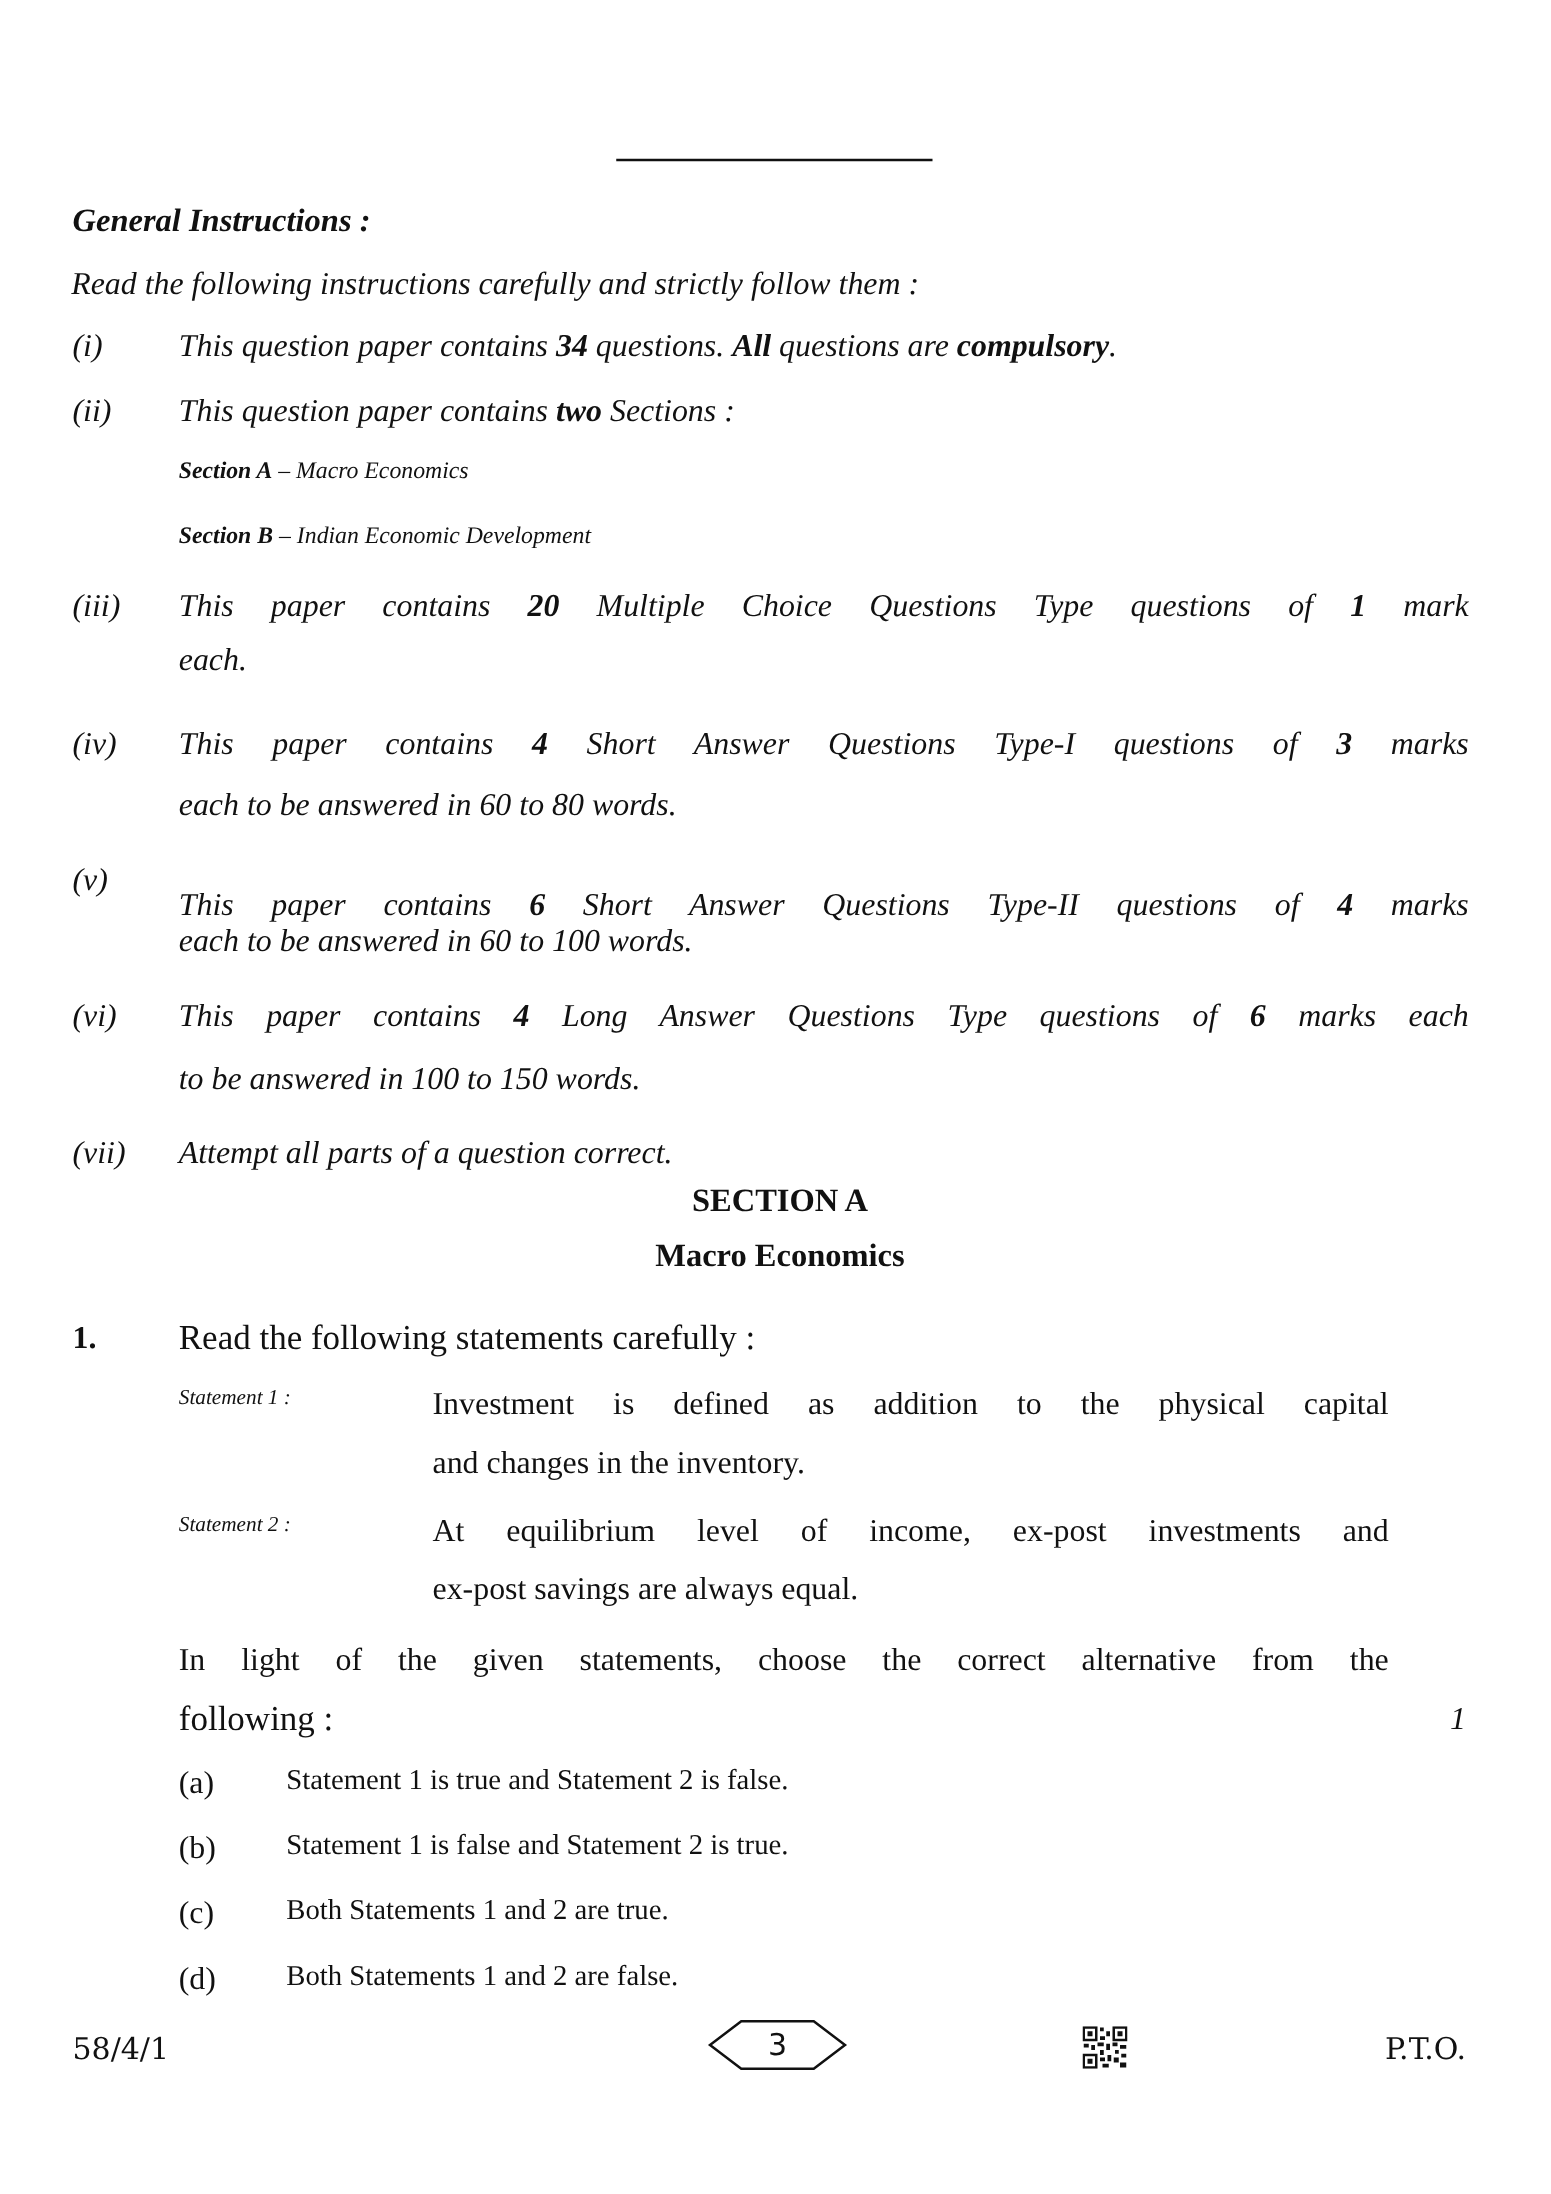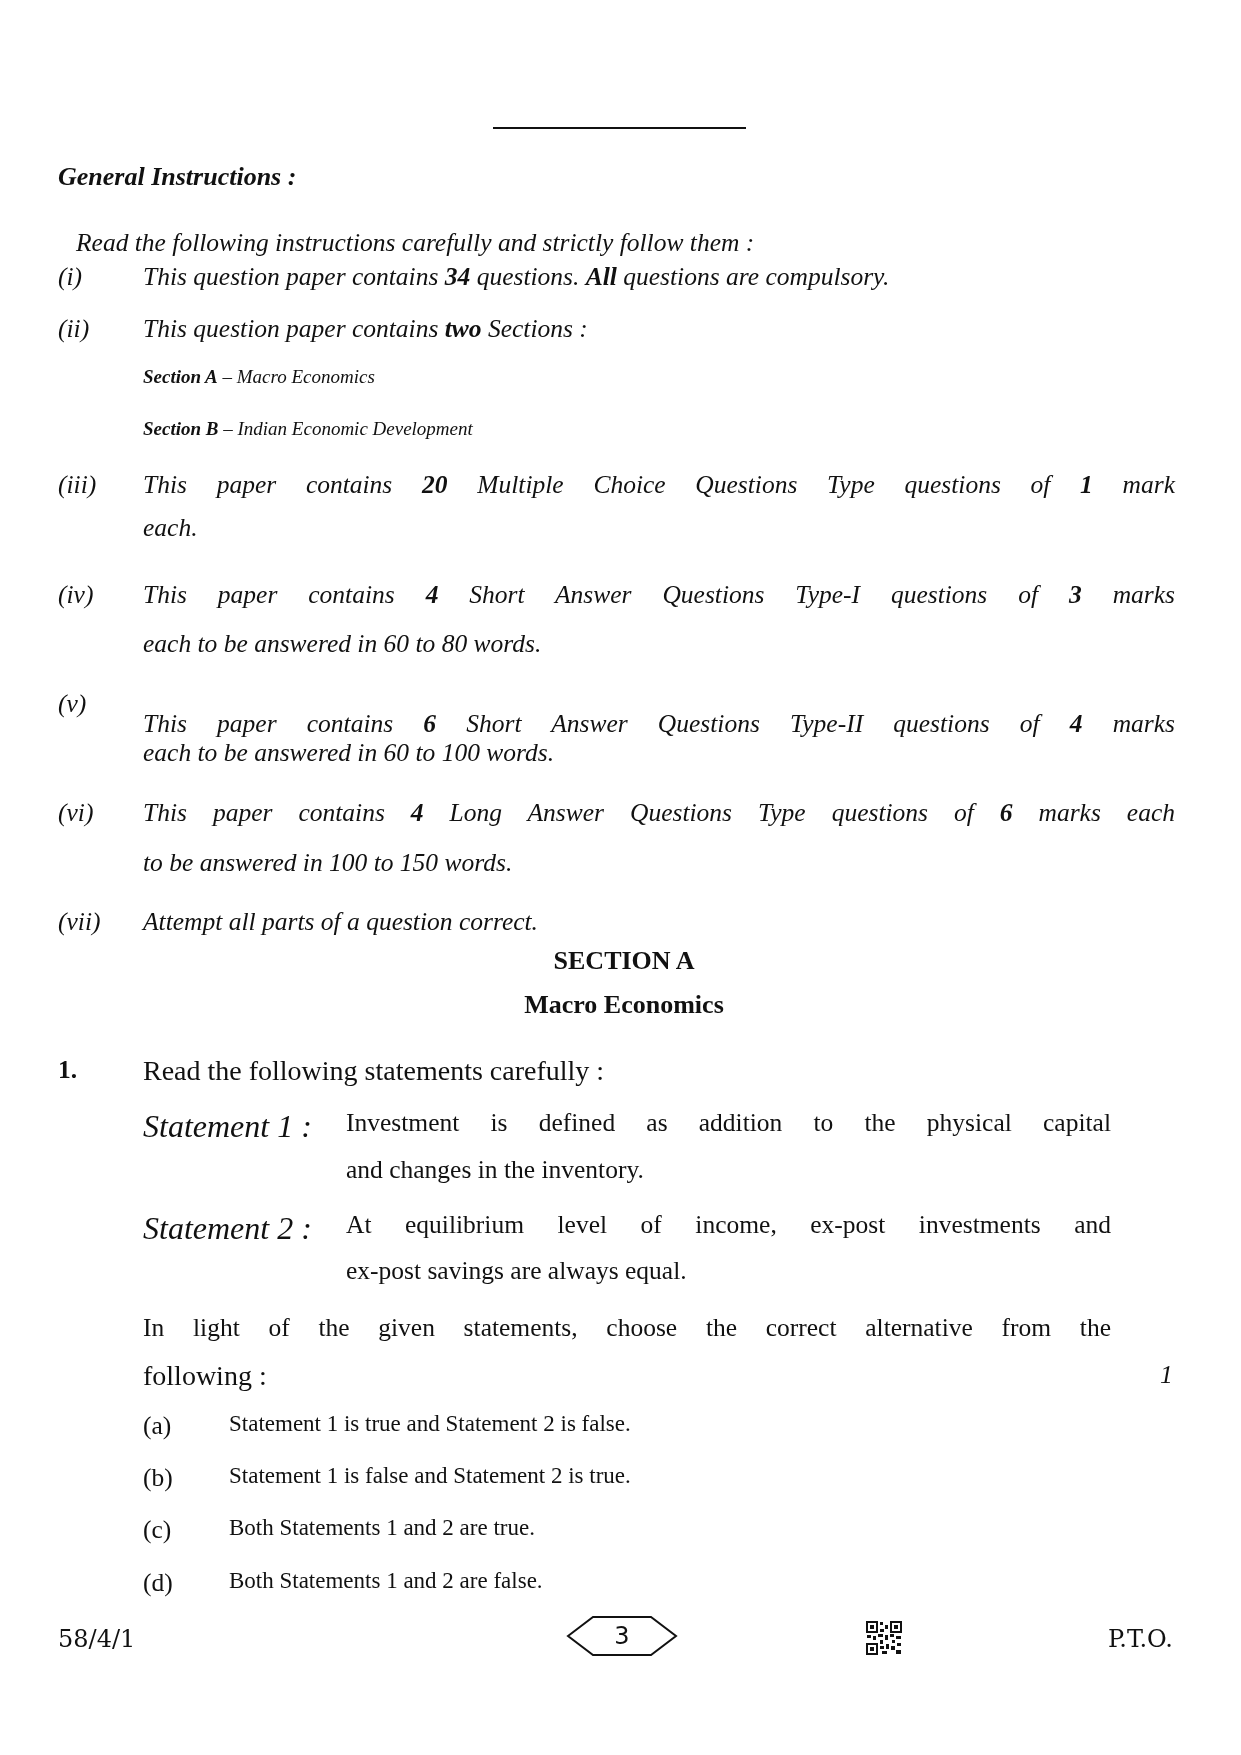--- a/index.html
+++ b/index.html
@@ -8,32 +8,32 @@
     font-family: "DejaVu Serif", "Liberation Serif", serif;
     color: #111111;
   }
   .abs { position: absolute; white-space: nowrap; }
   .topline { position: absolute; left: 493px; top: 127px; width: 253px; height: 2px; background: #111; }
 
   .serif { font-family: "Liberation Serif", "DejaVu Serif", serif; }
   .b { font-weight: bold; }
 
   .gi-title { left: 58px; top: 162px; font-size: 26px; font-weight: bold; font-style: italic; }
-  .gi-intro { left: 76px; top: 212px; font-size: 25.5px; font-style: italic; margin-top: 16px; }
+  .gi-intro { left: 57px; top: 212px; font-size: 25.5px; font-style: italic; }
 
   .inst-num { left: 58px; font-size: 25.5px; font-style: italic; }
   .inst-line { left: 143px; width: 1032px; font-size: 25.5px; font-style: italic; text-align: justify; text-align-last: justify; }
   .inst-line.last { text-align-last: left; }
   .sec-line { left: 143px; font-size: 19px; font-style: italic; }
 
   .sec-head { left: 0; width: 1248px; text-align: center; font-size: 26px; font-weight: bold; }
 
   .q-num { left: 58px; font-size: 25.5px; font-weight: bold; }
   .q-text { font-size: 28px; }
-  .stmt-label { left: 143px; font-size: 32px; font-style: italic; }
+  .stmt-label { left: 143px; font-size: 17px; font-style: italic; }
   .stmt-text { left: 346px; width: 765px; font-size: 25.5px; text-align: justify; text-align-last: justify; }
   .stmt-text.last { text-align-last: left; }
   .prompt { left: 143px; width: 968px; font-size: 25.5px; text-align: justify; text-align-last: justify; }
   .marks { left: 1160px; font-size: 25.5px; font-style: italic; }
   .opt-label { left: 143px; font-size: 25.5px; }
   .opt-text { left: 229px; font-size: 23px; }
 
   .footer-code { left: 58px; top: 1625px; font-size: 24px; font-family: "DejaVu Serif", serif; text-align: center; }
   .footer-pto { left: 1108px; top: 1625px; font-size: 24px; font-family: "DejaVu Serif", serif; }
   .page-hex { position: absolute; left: 566px; top: 1615px; width: 112px; height: 42px; }
@@ -43,21 +43,21 @@
 </style>
 </head>
 <body>
 
 <div class="topline"></div>
 
 <div class="abs serif gi-title">General Instructions :</div>
 <div class="abs serif gi-intro">Read the following instructions carefully and strictly follow them :</div>
 
 <div class="abs serif inst-num" style="top:262px">(i)</div>
-<div class="abs serif inst-line last" style="top:262px"><span>This question paper contains </span><span style="font-weight: bold;">34</span><span> questions. </span><span style="font-weight: bold;">All</span><span> questions are </span><span style="font-weight: normal;">compulsory</span><span>.</span></div>
+<div class="abs serif inst-line last" style="top:262px"><span>This question paper contains </span><span style="font-weight: bold;">34</span><span> questions. </span><span style="font-weight: bold;">All</span><span> questions are </span><span style="font-weight: bold;">compulsory</span><span>.</span></div>
 
 <div class="abs serif inst-num" style="top:314px">(ii)</div>
 <div class="abs serif inst-line last" style="top:314px"><span>This question paper contains </span><span style="font-weight: bold;">two</span><span> Sections :</span></div>
 <div class="abs serif sec-line" style="top:366px">
   <span class="b">Section A</span><span style="font-style:normal"> – </span><span>Macro Economics</span>
 </div>
 <div class="abs serif sec-line" style="top:418px">
   <span class="b">Section B</span><span style="font-style:normal"> – </span><span>Indian Economic Development</span>
 </div>
 

